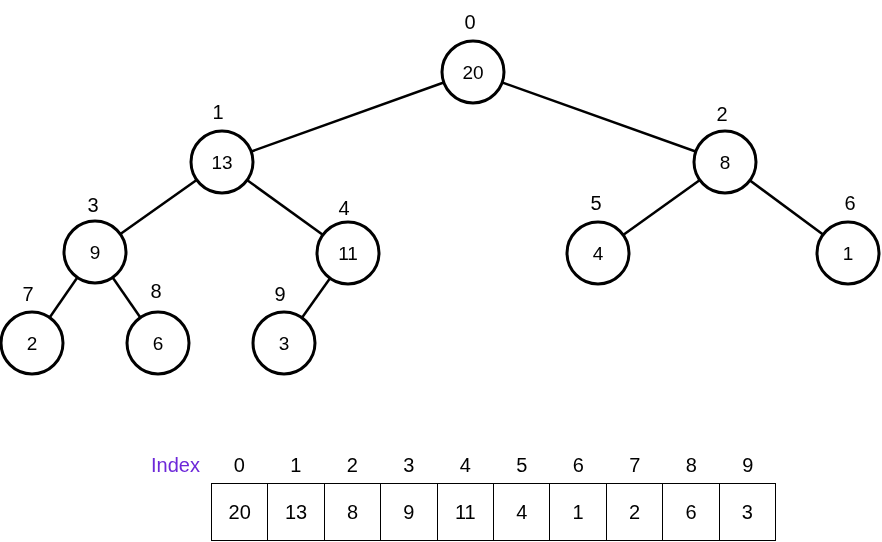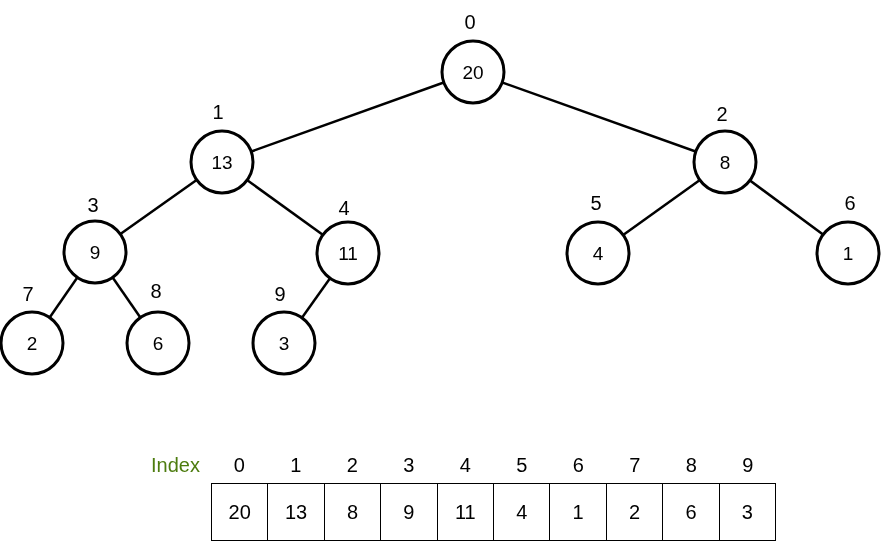--- a/index.html
+++ b/index.html
@@ -31,21 +31,21 @@
 
   .index-label {
     position: absolute;
     left: 128px;
     top: 454px;
     width: 72px;
     height: 22px;
     line-height: 22px;
     text-align: right;
     font-size: 20px;
-    color: #4d7c0f;
+    color: #6d28d9;
   }
   .index-row {
     position: absolute;
     left: 211px;
     top: 454px;
     width: 565px;
     height: 22px;
     display: flex;
   }
   .index-row .idx {

